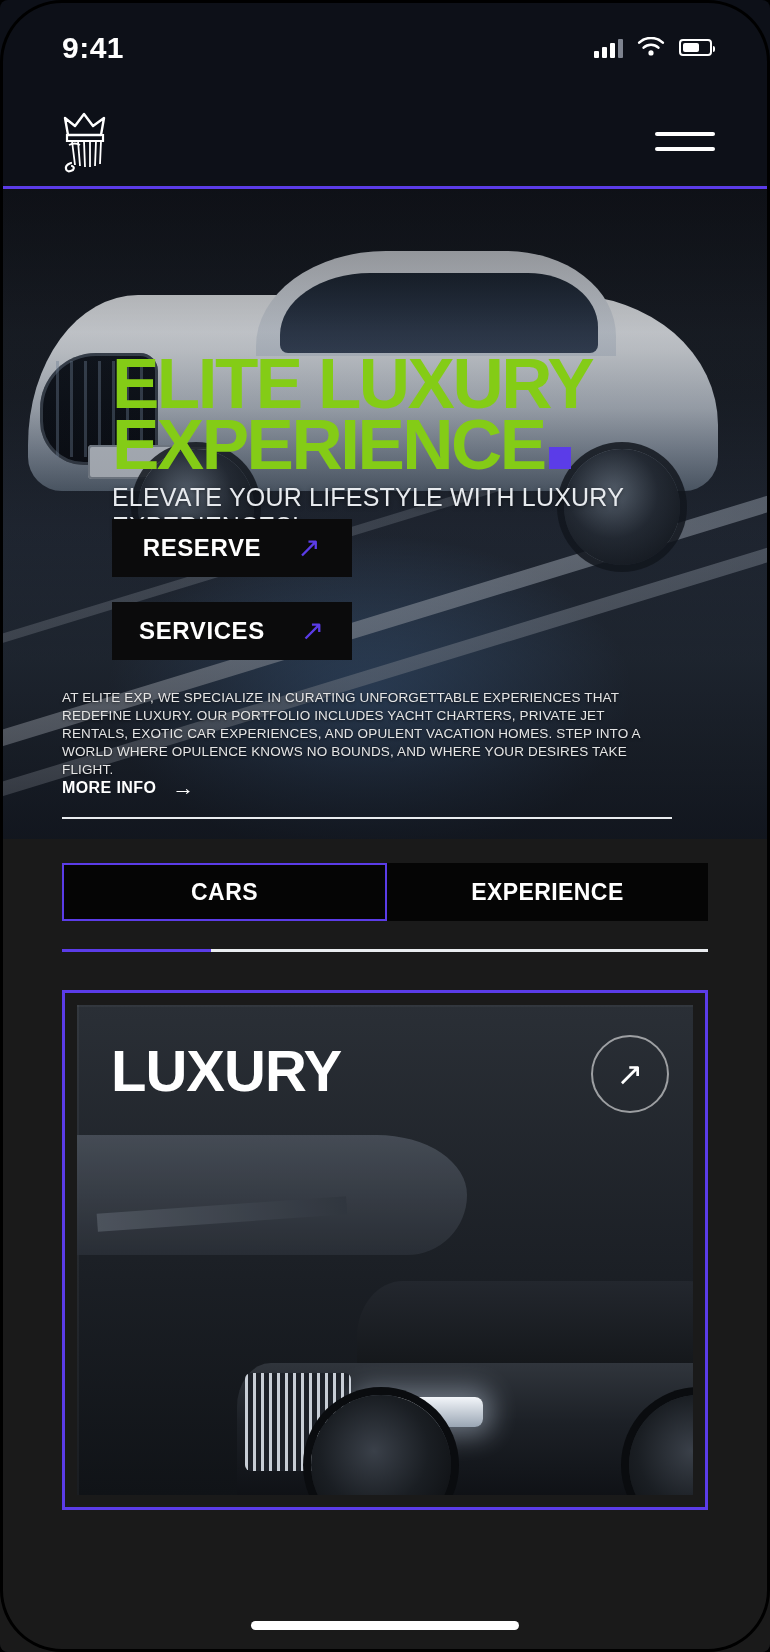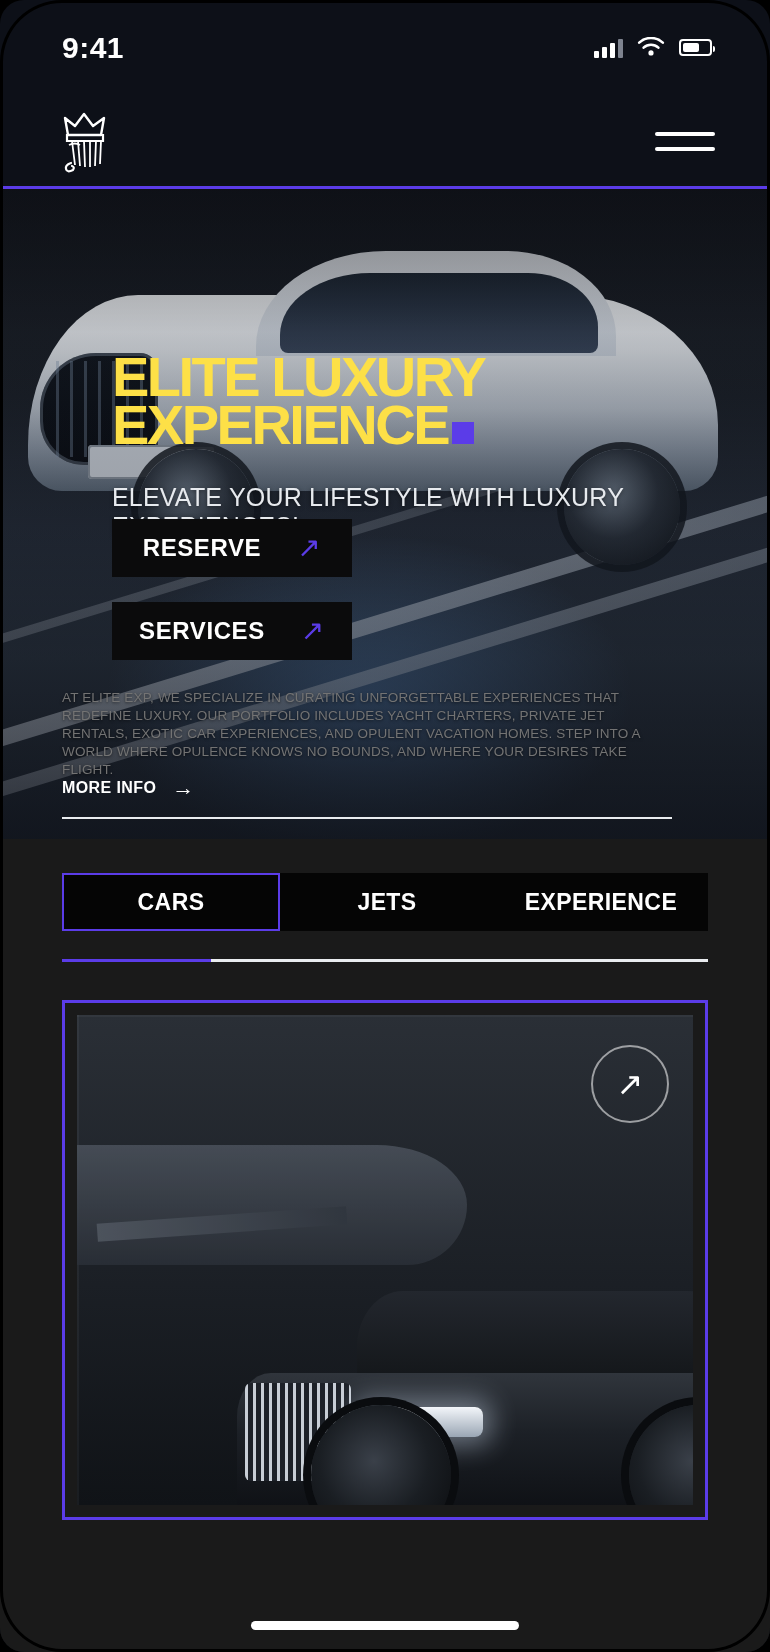--- a/index.html
+++ b/index.html
@@ -5,21 +5,21 @@
   * { margin:0; padding:0; box-sizing:border-box; }
   html,body{
     width:770px; height:1652px;
     background:#000;
     font-family:"Liberation Sans", sans-serif;
     overflow:hidden;
   }
   .phone{
     position:relative;
     width:770px; height:1652px;
-    border-radius:24px;
+    border-radius:8px;
     overflow:hidden;
     background:#0d1018;
   }
 
   
   .statusbar{
     position:absolute; top:0; left:0; right:0; height:95px;
     display:flex; align-items:center; justify-content:space-between;
     padding:0 58px 0 62px;
     z-index:40;
@@ -114,21 +114,21 @@
   .hero-shade{
     position:absolute; inset:0;
     background:linear-gradient(180deg,rgba(8,10,16,.55) 0%,rgba(10,13,20,.18) 22%,rgba(10,14,22,.28) 55%,rgba(14,18,26,.62) 88%,rgba(14,18,26,.78) 100%);
   }
   .hero-inner{
     position:absolute; inset:0; z-index:6;
     padding:0 62px;
   }
   .h1{
     position:absolute; left:112px; top:164px; right:40px;
-    color:#fde047; font-weight:800; font-size:56px; line-height:.86;
+    color:#84cc16; font-weight:800; font-size:71px; line-height:.86;
     letter-spacing:-2.5px; text-transform:uppercase;
   }
   .h1 .dot{
     display:inline-block; width:22px; height:22px; background:#5b3ce8;
     vertical-align:baseline; margin-left:4px;
   }
   .hero-sub{
     position:absolute; left:112px; top:294px; right:40px;
     color:#e7eaee; font-size:25px; letter-spacing:.2px; text-transform:uppercase;
     text-shadow:0 1px 4px rgba(0,0,0,.5);
@@ -139,21 +139,21 @@
   .btn{
     width:240px; height:58px; background:#0b0b0c;
     display:flex; align-items:center; justify-content:center; gap:36px;
     color:#fff; font-size:24px; font-weight:700; letter-spacing:.6px;
     text-transform:uppercase;
   }
   .btn .arr{ color:#5b3ce8; font-size:28px; line-height:1; font-weight:400; }
 
   .hero-copy{
     position:absolute; left:62px; top:500px; width:610px;
-    color:#737373; font-size:13.5px; line-height:1.33;
+    color:#e5e5e5; font-size:13.5px; line-height:1.33;
     letter-spacing:.15px; text-transform:uppercase;
     text-shadow:0 1px 3px rgba(0,0,0,.6);
   }
   .more-info{
     position:absolute; left:62px; top:586px; width:610px;
   }
   .more-info .lbl{
     display:flex; align-items:center; gap:16px;
     color:#fff; font-size:16px; font-weight:700; letter-spacing:.4px;
     text-transform:uppercase; padding-bottom:16px;
@@ -170,21 +170,21 @@
   .h2{
     padding-top:28px;
     color:#fff; font-weight:800; font-size:64px; line-height:.88;
     letter-spacing:-2px; text-transform:uppercase;
   }
   .h2-sub{
     margin-top:26px;
     color:#e3e6ea; font-size:23px; letter-spacing:.2px; text-transform:uppercase;
   }
   .tabs{
-    margin-top:34px; height:58px; background:#050505;
+    margin-top:24px; height:58px; background:#050505;
     display:flex; align-items:stretch;
   }
   .tab{
     flex:1; display:flex; align-items:center; justify-content:center;
     color:#fff; font-size:23px; font-weight:700; letter-spacing:.4px;
     text-transform:uppercase;
   }
   .tab.active{ border:2.5px solid #5b3ce8; }
   .trackwrap{
     margin-top:28px; height:3px; background:#e9ecef; position:relative;
@@ -365,23 +365,20 @@
     </div>
   </div>
 
   <div class="thrill">
 
     <div class="tabs">
       <div class="tab active">
           <span>CARS</span>
         </div>
       <div class="tab">
-          <span>JETS</span>
-        </div>
-      <div class="tab">
           <span>EXPERIENCE</span>
         </div>
     </div>
 
     <div class="trackwrap">
       <div class="fill" style="width: 23%;"></div>
     </div>
 
     <div class="card">
       <div class="card-media">
@@ -389,20 +386,21 @@
         <div class="jet"></div>
         <div class="rr">
           <div class="rr-roof"></div>
           <div class="rr-body"></div>
           <div class="rr-grille"></div>
           <div class="rr-head"></div>
           <div class="rr-wheel f"></div>
           <div class="rr-wheel r"></div>
         </div>
       </div>
+      <div class="card-title">LUXURY</div>
       <div class="card-cta">
         <span>↗</span>
       </div>
     </div>
   </div>
 
   <div class="homebar"></div>
   <div class="notchmask"></div>
 </div>
 

